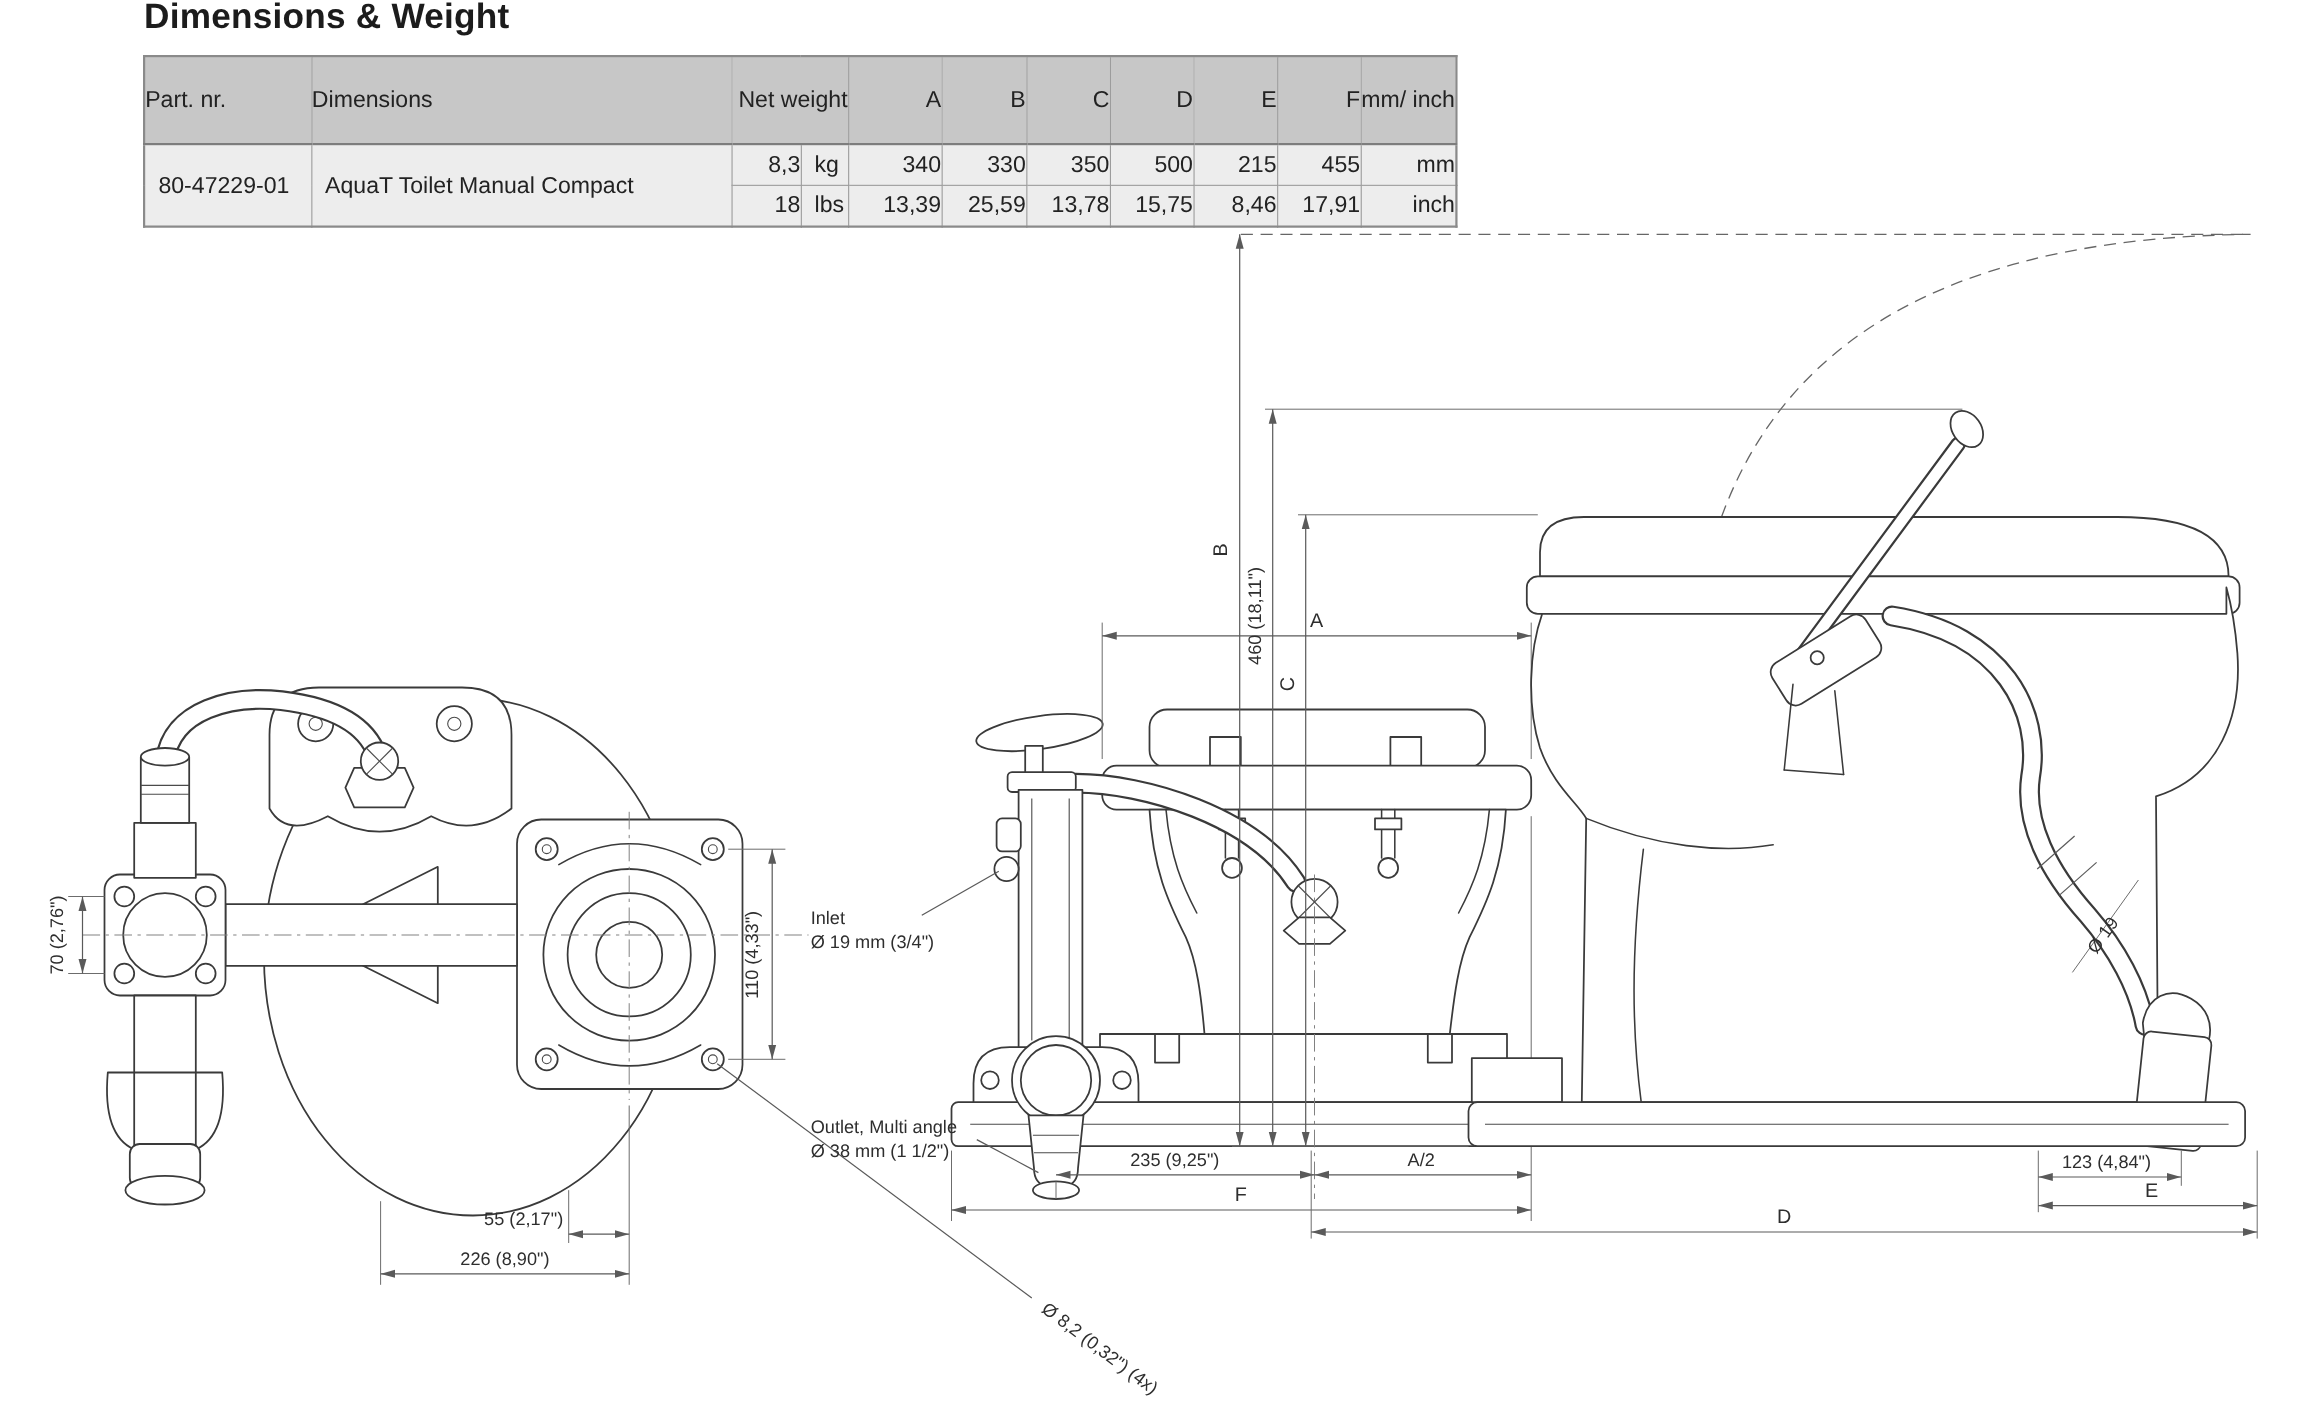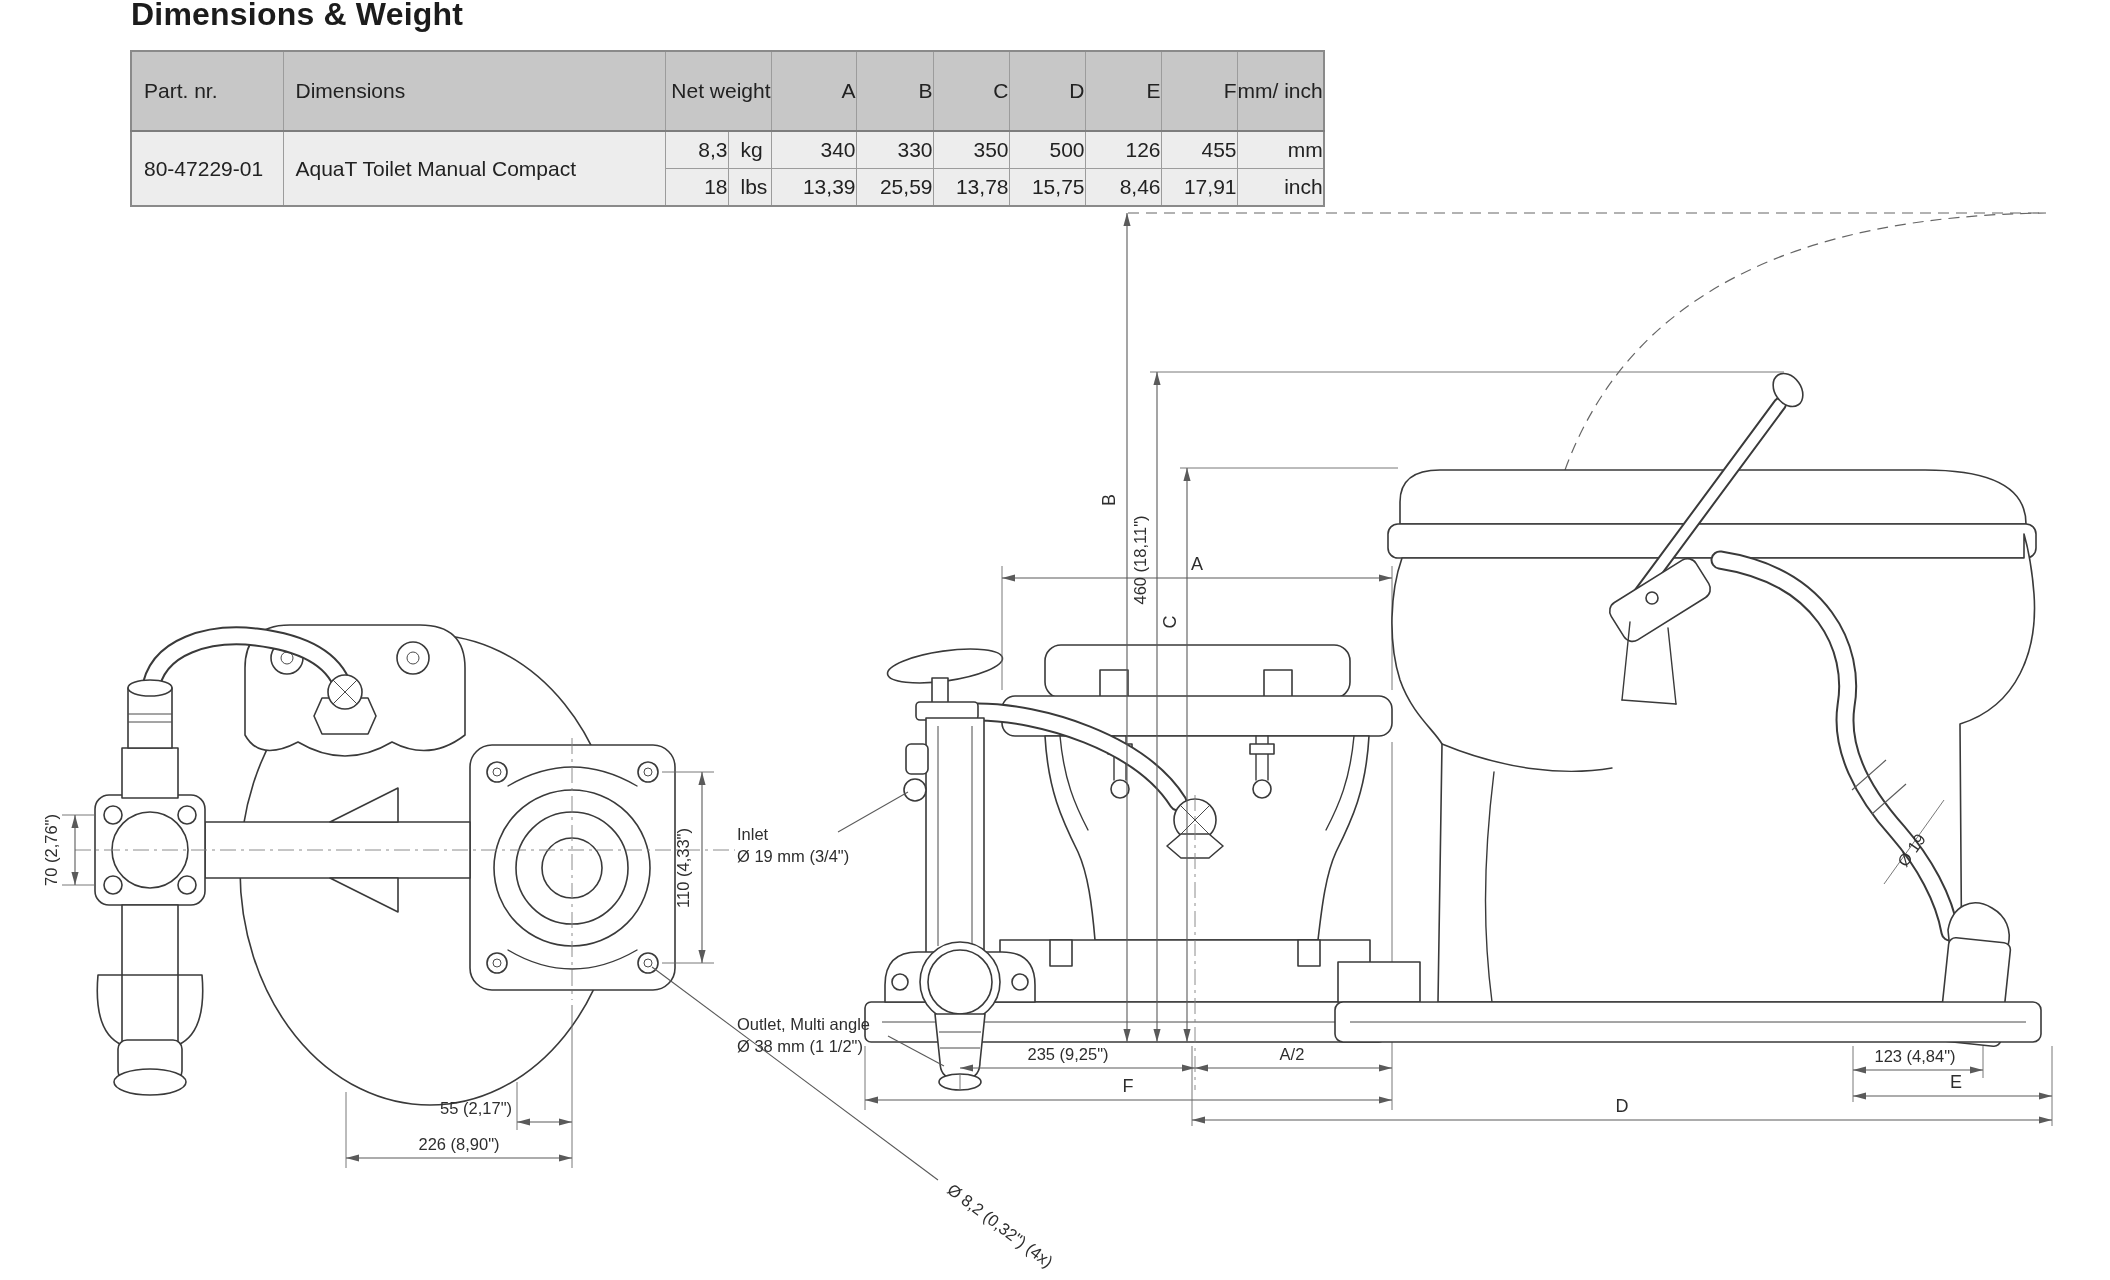--- a/index.html
+++ b/index.html
@@ -12,21 +12,21 @@
   }
   table.dims{
     position:absolute;left:130px;top:50px;border-collapse:collapse;table-layout:fixed;
     background:#ededed;border:2px solid #8a8a8a;
   }
   table.dims th, table.dims td{
     border:1.5px solid #9c9c9c;font-size:21px;color:#222;padding:0;
     overflow:hidden;white-space:nowrap;font-weight:400;text-align:right;vertical-align:middle;
   }
   table.dims thead th{background:#c7c7c7;height:78px;border-bottom:2.5px solid #7d7d7d;line-height:1.15}
-  table.dims thead th.lft{text-align:left;padding-left:12px}
+  table.dims thead th.lft{text-align:left;}
   table.dims tbody td{height:36px}
   table.dims tbody td.lft{text-align:left;padding-left:12px}
   .prewrap{white-space:pre-line}
   .d1{position:absolute;left:40px;top:600px}
   .d2{position:absolute;left:680px;top:420px}
   .d3{position:absolute;left:1100px;top:200px}
   .part{fill:#fff;stroke:#3a3a3a;stroke-width:1.6;stroke-linejoin:round}
   .pline{fill:none;stroke:#3a3a3a;stroke-width:1.4;stroke-linecap:round}
   .thin{fill:none;stroke:#4a4a4a;stroke-width:1}
   .dim{stroke:#5a5a5a;stroke-width:1.1;fill:none}
@@ -77,21 +77,21 @@
   <tbody>
     <tr>
       <td class="lft" rowspan="2">80-47229-01</td>
       <td class="lft" rowspan="2">AquaT Toilet Manual Compact</td>
       <td>8,3</td>
       <td class="lft">kg</td>
       <td>340</td>
       <td>330</td>
       <td>350</td>
       <td>500</td>
-      <td>126</td>
+      <td>215</td>
       <td>455</td>
       <td>mm</td>
     </tr>
     <tr>
       <td>18</td>
       <td class="lft">lbs</td>
       <td>13,39</td>
       <td>25,59</td>
       <td>13,78</td>
       <td>15,75</td>

